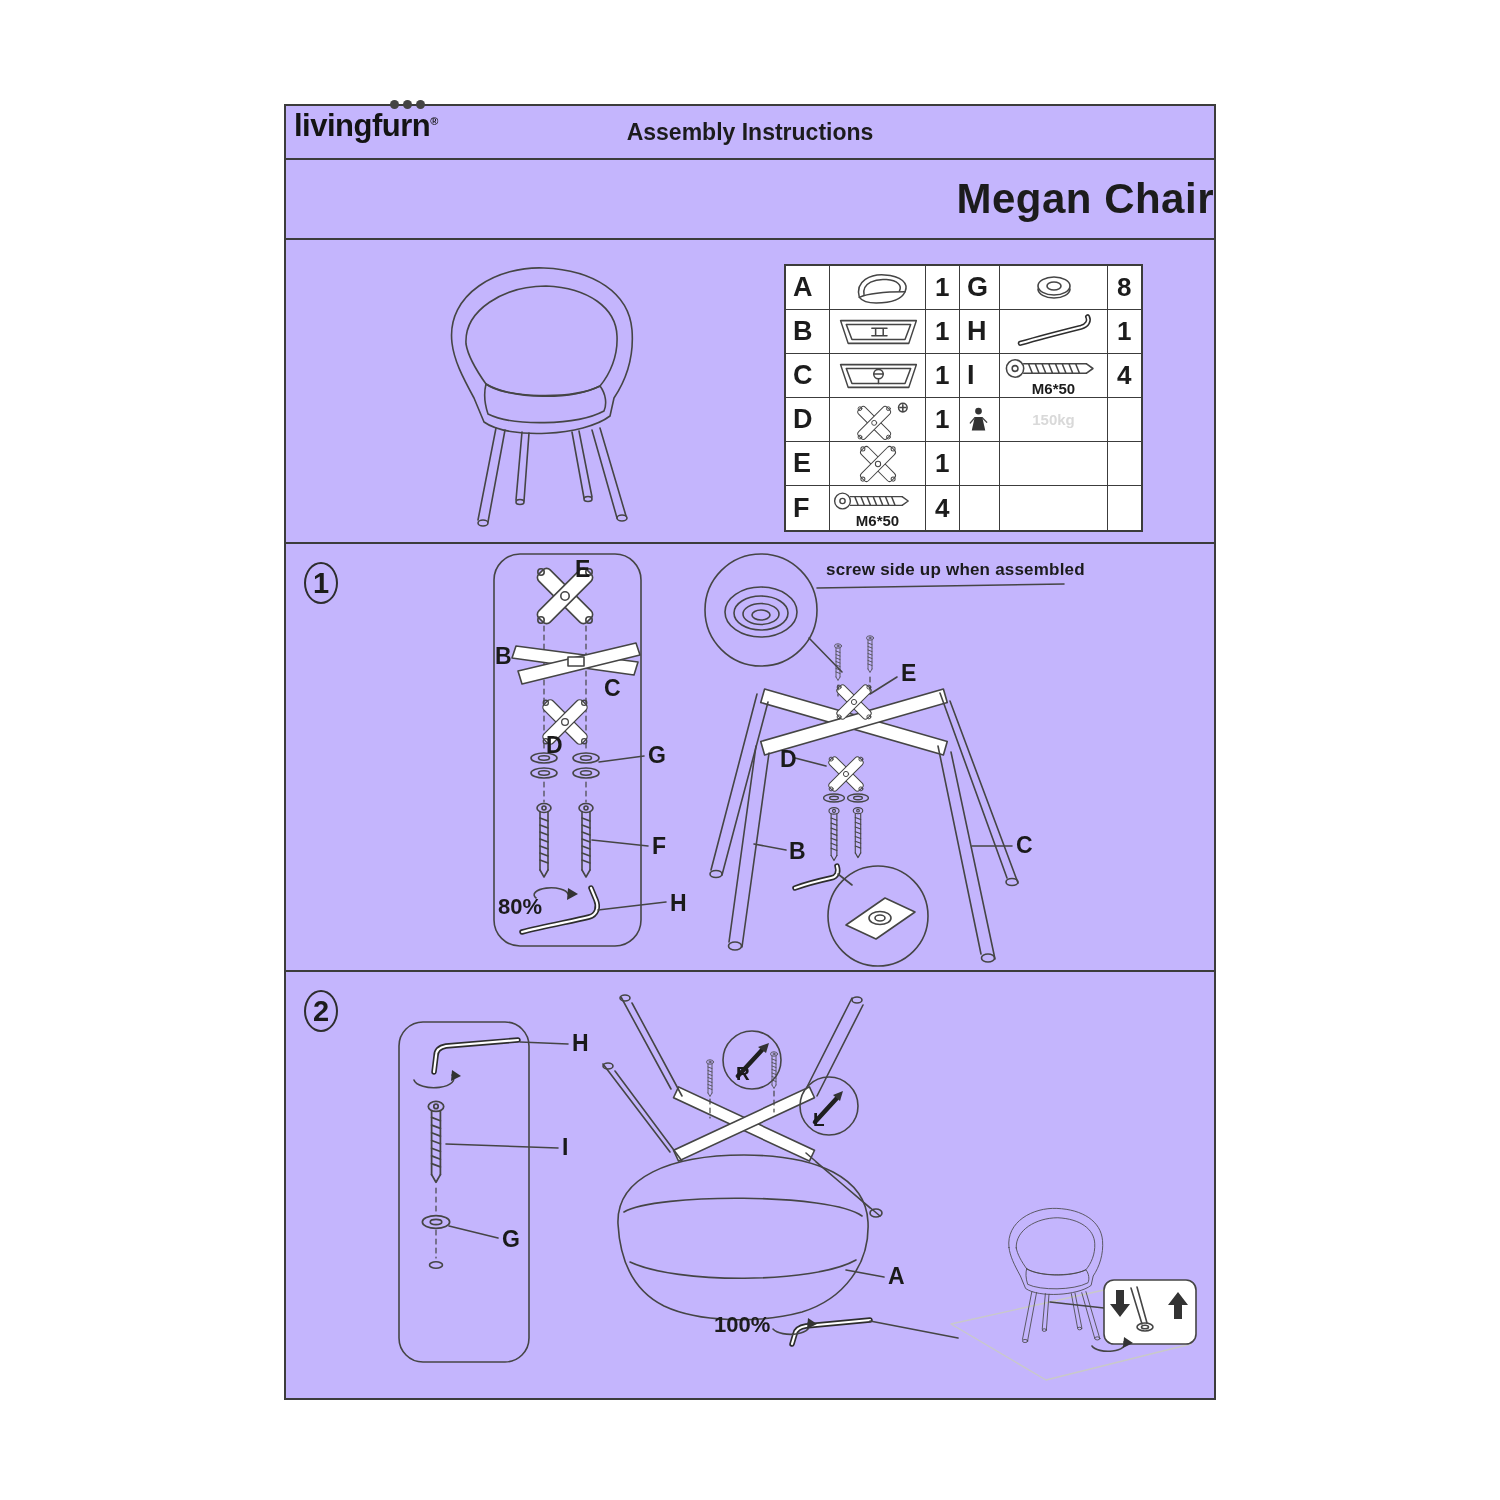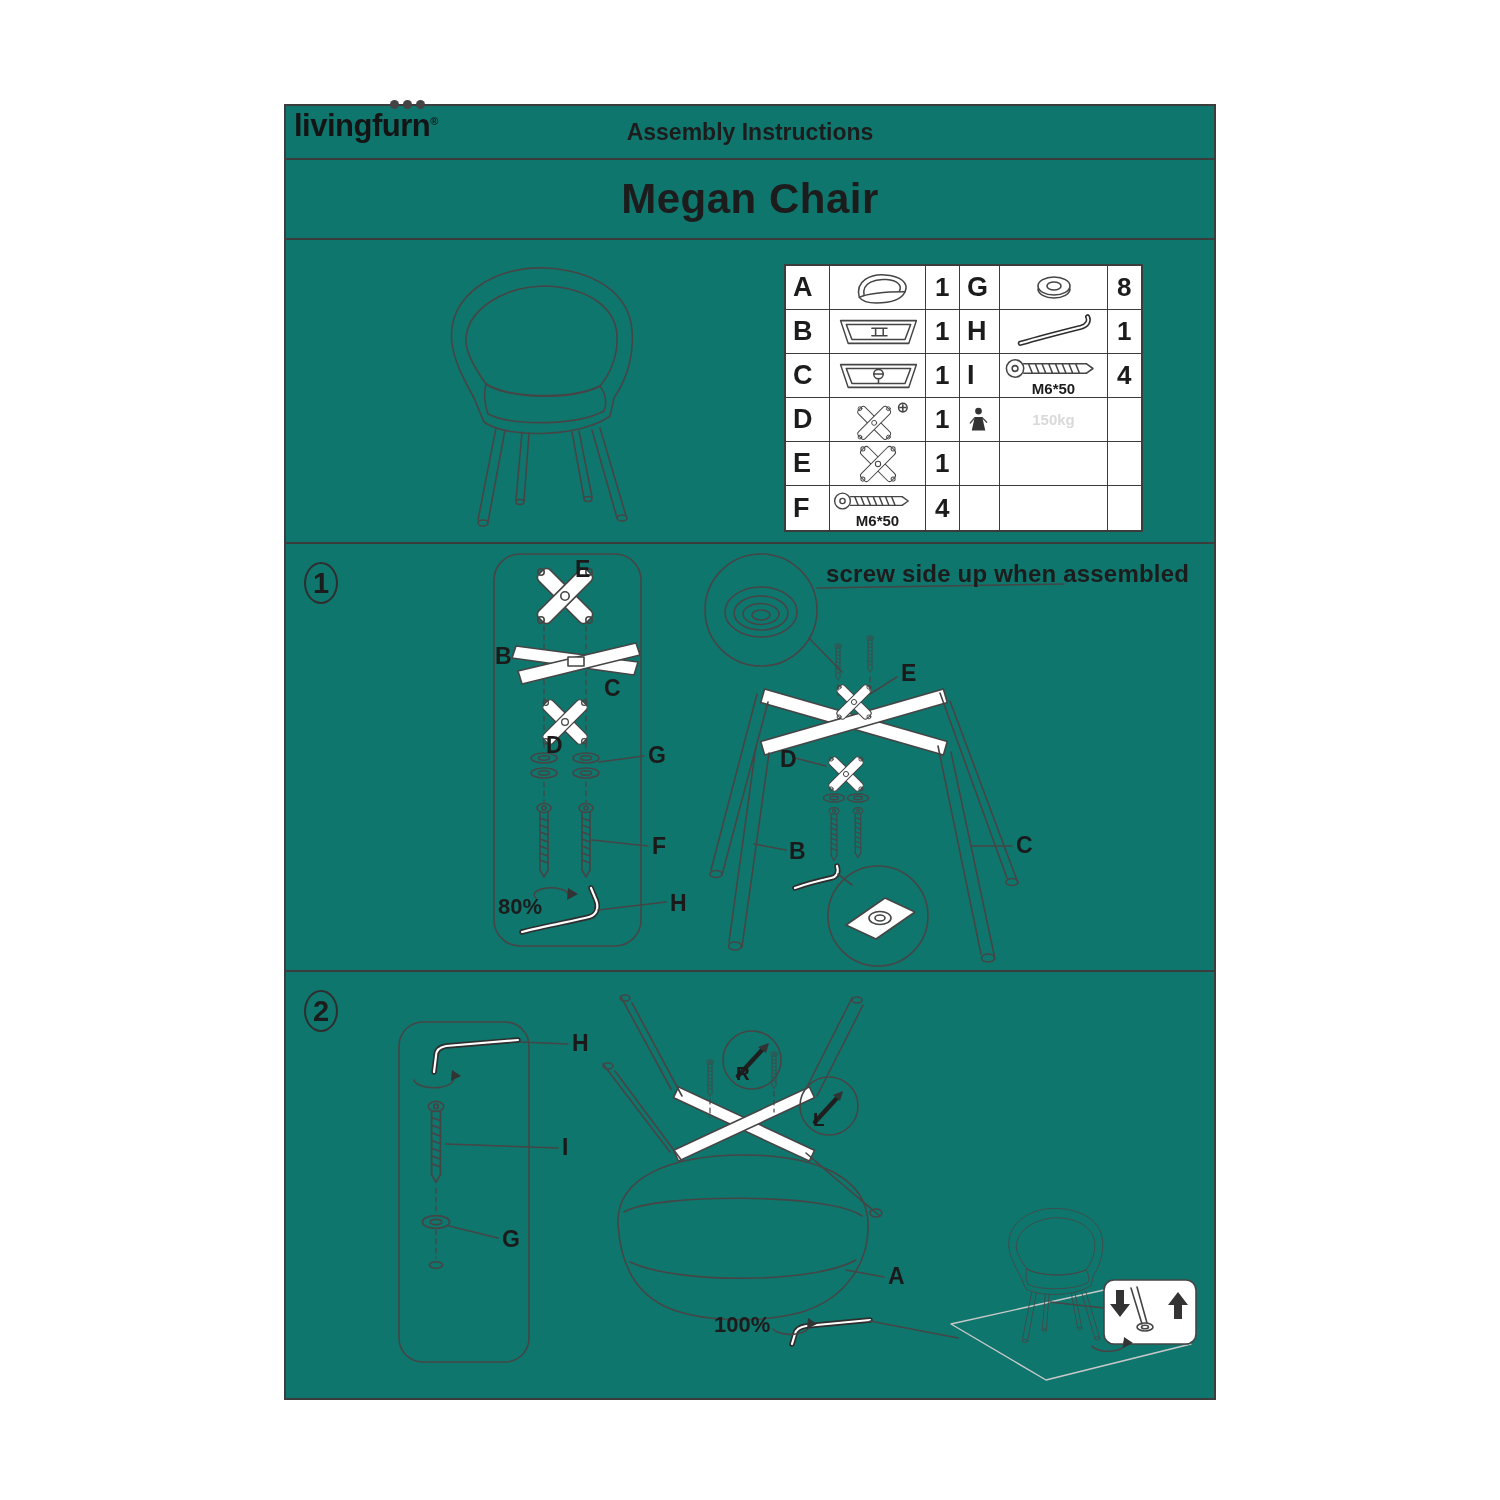--- a/index.html
+++ b/index.html
@@ -2,26 +2,26 @@
 <html><head>
 <meta charset="utf-8">
 <style>
   html,body { margin:0; padding:0; }
   body {
     width:1500px; height:1500px; position:relative; background:#ffffff;
     font-family:"Liberation Sans", sans-serif; color:#1c1c1c;
   }
   .page {
     position:absolute; left:284px; top:104px; width:932px; height:1296px;
-    border:2.5px solid #3c3c3c; box-sizing:border-box; background:#0f766e;
+    border:2.5px solid #3c3c3c; box-sizing:border-box; background:#c4b5fd;
   }
   .row { position:relative; border-bottom:2.5px solid #3c3c3c; box-sizing:border-box; }
   .row:last-child { border-bottom:none; }
   .header-row { height:54px; }
-  .title-row { height:80px; display:flex; align-items:center; justify-content:center; }
+  .title-row { height:80px; display:flex; align-items:center; justify-content:flex-end; }
   .parts-row { height:304px; }
   .step1-row { height:428px; }
   .step2-row { height:415px; }
 
   .logo { position:absolute; left:8px; top:-6px; }
   .logo-dots { display:flex; gap:4px; margin-left:96px; margin-bottom:1px; }
   .logo-dots i { width:9px; height:9px; border-radius:50%; background:#444; }
   .logo-line { font-size:31px; font-weight:700; letter-spacing:-0.5px; line-height:1.05; color:#141414; }
   .logo-mark { font-size:11px; vertical-align:super; font-weight:700; }
   .doc-title { position:absolute; left:0; right:0; top:13px; text-align:center; font-size:23px; font-weight:700; }
@@ -57,21 +57,21 @@
 
   .stepnum {
     position:absolute; left:18px; top:18px; width:34px; height:42px;
     border:2.5px solid #2e2e2e; border-radius:50%;
     display:flex; align-items:center; justify-content:center;
     font-size:29px; font-weight:700; box-sizing:border-box;
   }
   .lbl { position:absolute; font-weight:700; font-size:23px; line-height:1; color:#1a1a1a; }
   .lbl-sm { font-size:19px; }
   .pct { position:absolute; font-weight:700; font-size:22px; line-height:1; }
-  .note { position:absolute; left:540px; top:16px; font-size:24px; font-weight:700; letter-spacing:0.2px; }
+  .note { position:absolute; left:540px; top:16px; font-size:17px; font-weight:700; letter-spacing:0.2px; }
 </style>
 </head>
 <body>
 
 <div class="page">
 
   <div class="row header-row">
     <div class="logo">
       <div class="logo-dots">
           <i></i>

